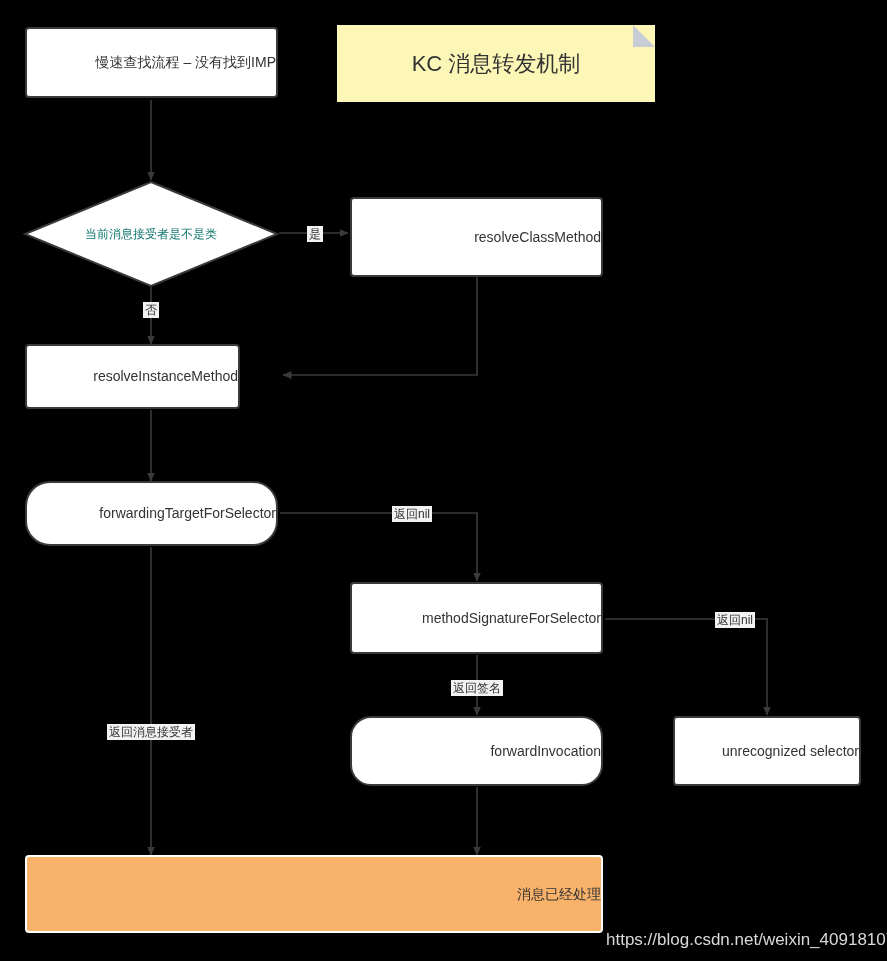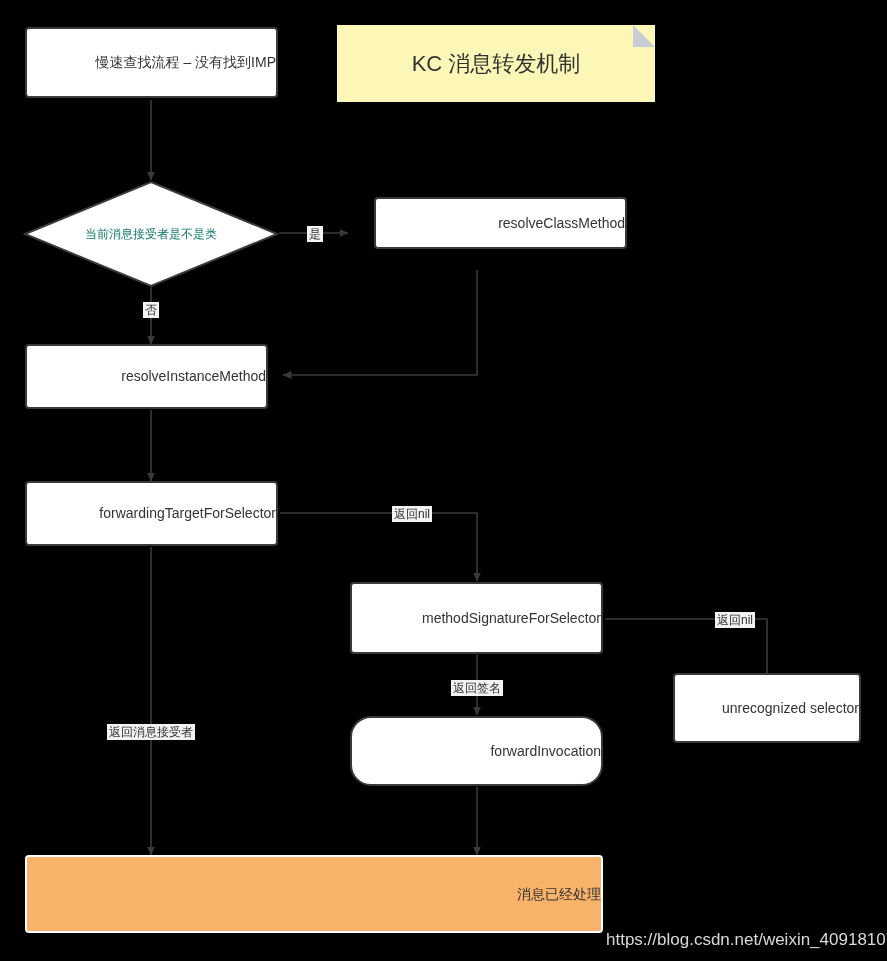--- a/index.html
+++ b/index.html
@@ -157,41 +157,41 @@
     <span class="note-label">KC 消息转发机制</span>
   </div>
 
   <div class="diamond-wrap" style="left:23px; top:180px; width:256px; height:108px;">
     <svg width="256" height="108" viewBox="0 0 256 108">
       <polygon points="128,2 254,54 128,106 2,54" fill="#ffffff" stroke="#3a3a3a" stroke-width="2"></polygon>
     </svg>
     <div class="diamond-label">当前消息接受者是不是类</div>
   </div>
 
-  <div class="node box" style="left:350px; top:197px; width:253px; height:52px;margin-left:24px;">
+  <div class="node box" style="left:350px; top:197px; width:253px; height:80px;">
     <span>resolveClassMethod</span>
   </div>
 
-  <div class="node box" style="left:25px; top:344px; width:243px; height:65px;">
+  <div class="node box" style="left:25px; top:344px; width:215px; height:65px;">
     <span>resolveInstanceMethod</span>
   </div>
 
-  <div class="node box" style="left:25px; top:481px; width:253px; height:65px;">
+  <div class="node box" style="left:25px; top:481px; width:253px; height:65px;border-radius:25px;">
     <span>forwardingTargetForSelector</span>
   </div>
 
   <div class="node box" style="left:350px; top:582px; width:253px; height:72px;">
     <span>methodSignatureForSelector</span>
   </div>
 
   <div class="node box" style="left:350px; top:716px; width:253px; height:70px;border-radius:21px;">
     <span>forwardInvocation</span>
   </div>
 
-  <div class="node box" style="left:673px; top:673px; width:188px; height:70px;">
+  <div class="node box" style="left:673px; top:716px; width:188px; height:70px;">
     <span>unrecognized selector</span>
   </div>
 
   <div class="node box orange" style="left:25px; top:855px; width:578px; height:78px;">
     <span>消息已经处理</span>
   </div>
 
   <div class="edge-label" style="left:315px; top:234px;">
     <span>是</span>
   </div>

